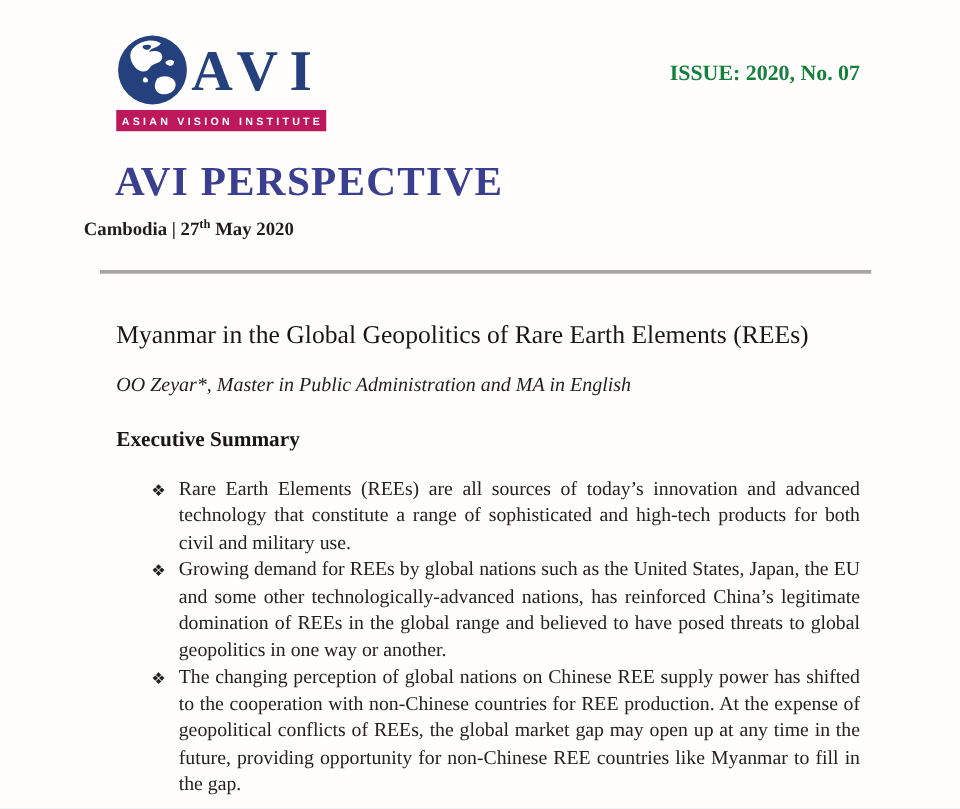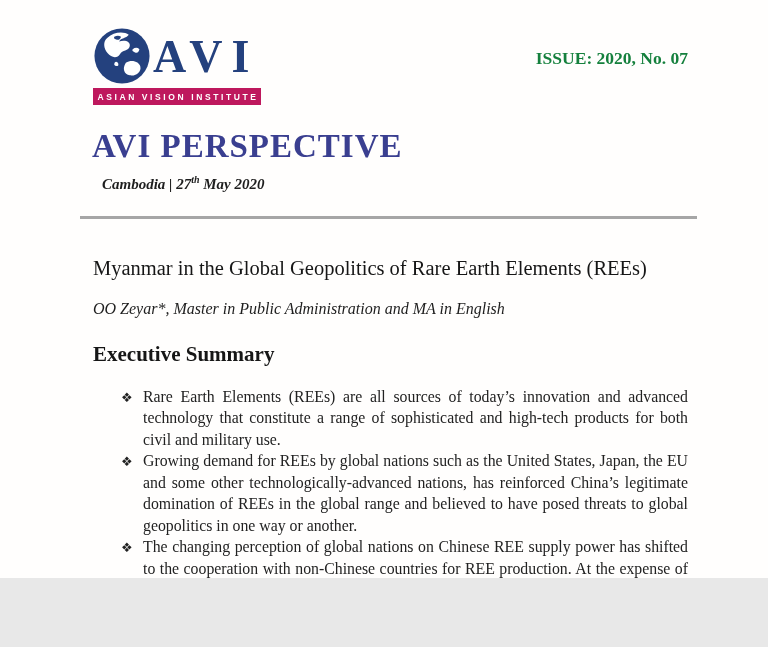--- a/index.html
+++ b/index.html
@@ -1,20 +1,20 @@
 <!DOCTYPE html>
 <html><head>
 <meta charset="utf-8">
 <style>
   * { margin: 0; padding: 0; box-sizing: border-box; }
   html, body { background: #e8e8e8; }
   .page {
     position: relative;
     width: 768px;
-    height: 578px;
+    height: 647px;
     background: #fffefd;
     overflow: hidden;
     font-family: "Liberation Serif", "DejaVu Serif", serif;
     color: #1e1e1e;
   }
   .header {
     display: flex;
     justify-content: space-between;
     align-items: flex-start;
     padding: 27px 80px 0 93px;
@@ -46,34 +46,34 @@
   }
   .issue { font-size: 17.5px; font-weight: bold; margin-top: 21px; color: #15803d; }
   .masthead {
     padding-left: 92px;
     margin-top: 23px;
     font-size: 33px;
     font-weight: bold;
     letter-spacing: 1px;
     color: #3A3F90;
   }
-  .dateline { padding-left: 102px; margin-top: 9px; font-size: 15px; font-weight: bold; font-style: italic; }
+  .dateline { padding-left: 67px; margin-top: 9px; font-size: 15px; font-weight: bold; }
   .dateline sup { font-size: 10px; }
   .rule { height: 3px; background: #A6A6A6; margin: 23px 71px 0 80px; }
   .article { padding: 0 80px 0 93px; }
   .article-title {
     margin-top: 33px;
     font-size: 20.5px;
     font-weight: normal;
     line-height: 1.6;
     max-width: 590px;
     color: #161616;
   }
   .author-line { margin-top: 15px; font-style: italic; font-size: 16px; }
-  .section-heading { margin-top: 24px; font-size: 21px; font-weight: bold; color: #161616; }
+  .section-heading { margin-top: 24px; font-size: 17px; font-weight: bold; color: #161616; }
   .bullets { margin-top: 19px; padding-left: 28px; }
   .bullet { display: flex; font-size: 15.8px; line-height: 21.5px; }
   .bullet-marker { width: 22px; flex: none; font-size: 13px; padding-top: 1px; color: #222; }
   .bullet-text { flex: 1; text-align: justify; color: #222; }
 </style>
 </head>
 <body>
 
 <div class="page">
 

